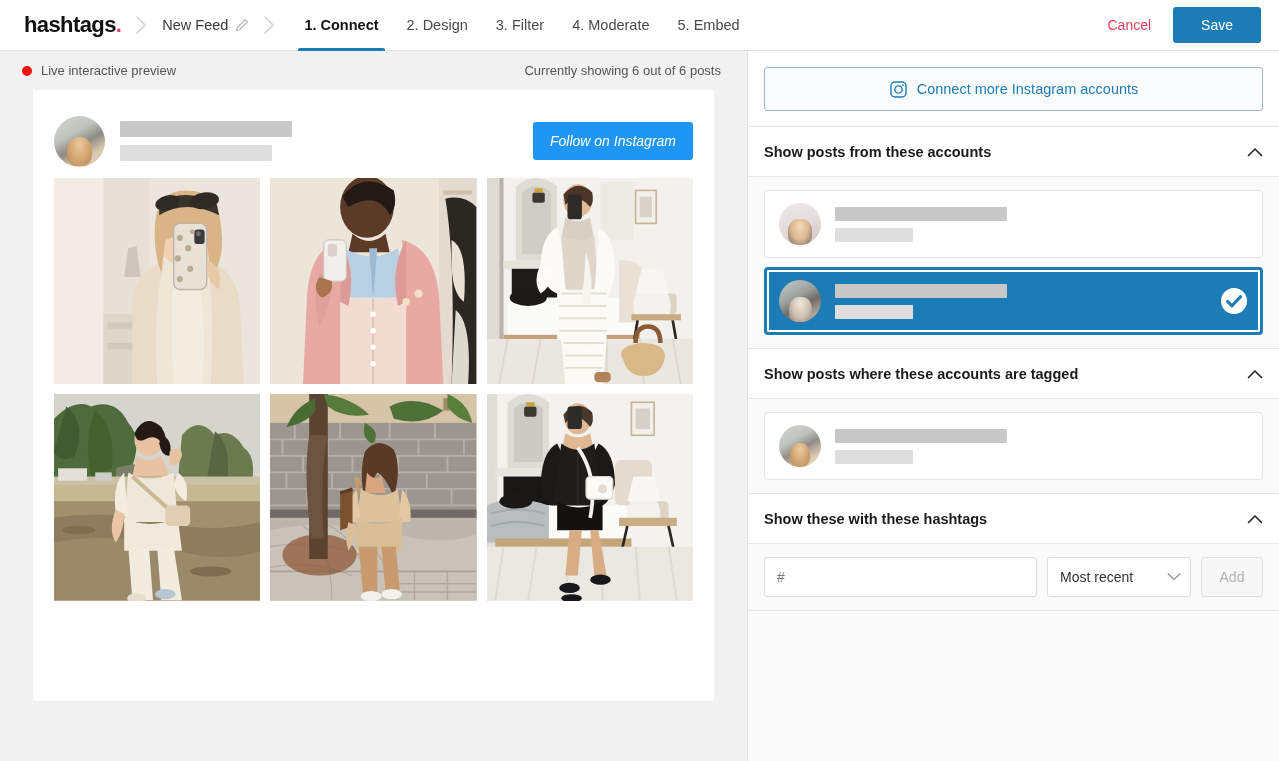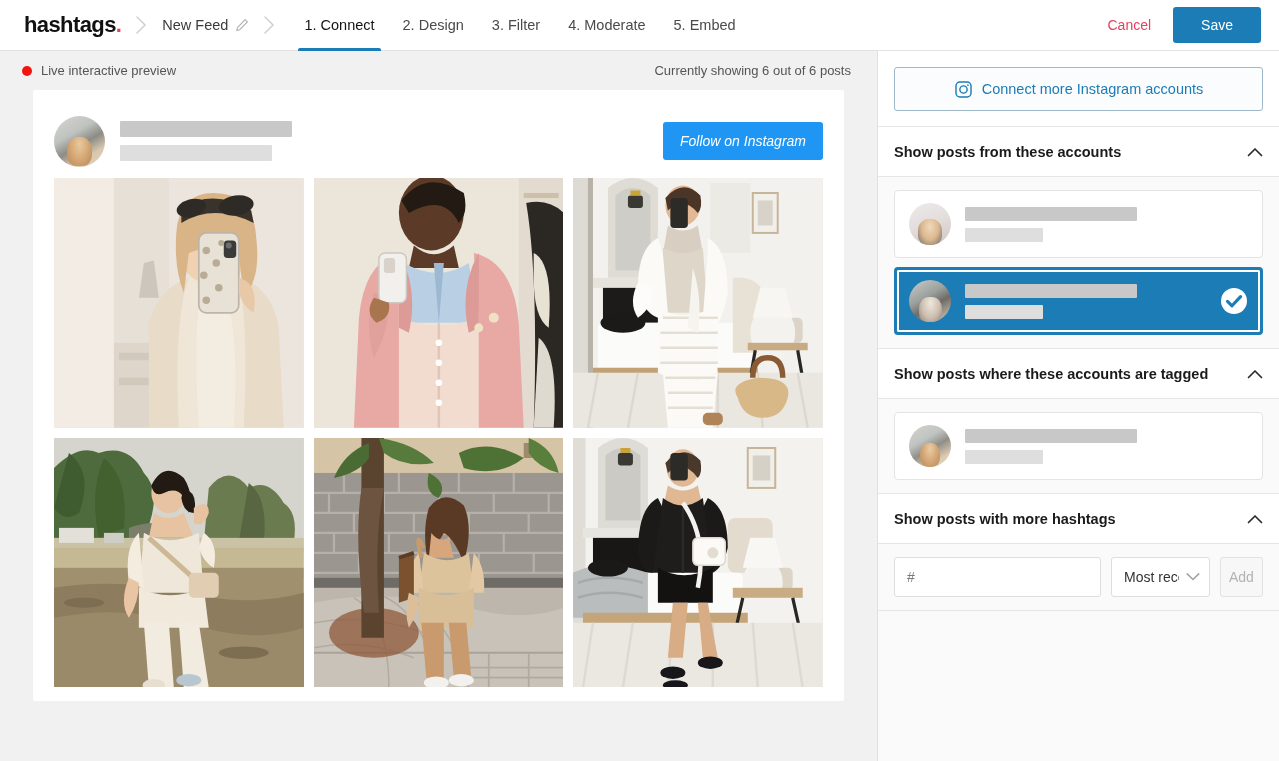--- a/index.html
+++ b/index.html
@@ -30,41 +30,41 @@
   .feed-name {
     font-size: 14.5px; color: #3b3b3b; display: flex; align-items: center; gap: 7px;
   }
   .pencil-icon { display: inline-flex; opacity: .55; }
   .tabs { display: flex; align-items: center; height: 51px; }
   .tab {
     font-size: 14.5px; color: #4a4a4a; padding: 0 14px;
     height: 51px; display: flex; align-items: center; position: relative;
     cursor: pointer; white-space: nowrap;
   }
-  .tab.active { color: #131313; font-weight: normal; }
+  .tab.active { color: #131313; font-weight: bold; }
   .tab.active::after {
     content: ""; position: absolute; left: 8px; right: 8px; bottom: 0;
     height: 3px; background: #1c7cb5; border-radius: 2px 2px 0 0;
   }
   .header-right { margin-left: auto; display: flex; align-items: center; gap: 22px; }
   .cancel-btn {
     font-size: 14px; color: #e5405e; background: none; border: none;
     cursor: pointer; font-family: inherit;
   }
   .save-btn {
     background: #1c7cb5; color: #fff; border: none; border-radius: 3px;
     font-size: 14px; padding: 10px 28px; cursor: pointer; font-family: inherit;
   }
 
   
   .body { flex: 1; display: flex; min-height: 0; }
 
   
   .preview-pane {
-    width: 878px; background: #f1f1f1;
+    width: 748px; background: #f1f1f1;
     border-right: 1px solid #e0e0e0;
     display: flex; flex-direction: column;
     position: relative; overflow: hidden;
   }
   .preview-bar {
     height: 39px; display: flex; align-items: center;
     padding: 0 26px 0 22px; font-size: 13px; color: #555;
   }
   .live-dot {
     width: 10px; height: 10px; border-radius: 50%;
@@ -563,21 +563,21 @@
         <div class="account-row">
           <div class="avatar-sm a3"></div>
           <div class="row-lines">
             <div class="ph rw1"></div>
             <div class="ph light rw2"></div>
           </div>
         </div>
       </div>
 
       <div class="section-head">
-        <span class="section-title">Show posts with more hashtags</span>
+        <span class="section-title">Show these with these hashtags</span>
         <span class="chev">
           <svg width="16" height="10" viewBox="0 0 16 10">
               <path d="M1.5 8.5 L8 2 L14.5 8.5" fill="none" stroke="#2b2b2b" stroke-width="1.7" stroke-linecap="round" stroke-linejoin="round"></path>
             </svg>
         </span>
       </div>
       <div class="hashtag-body">
         <input class="hash-input" type="text" placeholder="#" style="">
         <div class="hash-select-wrap">
           <select class="hash-select">

